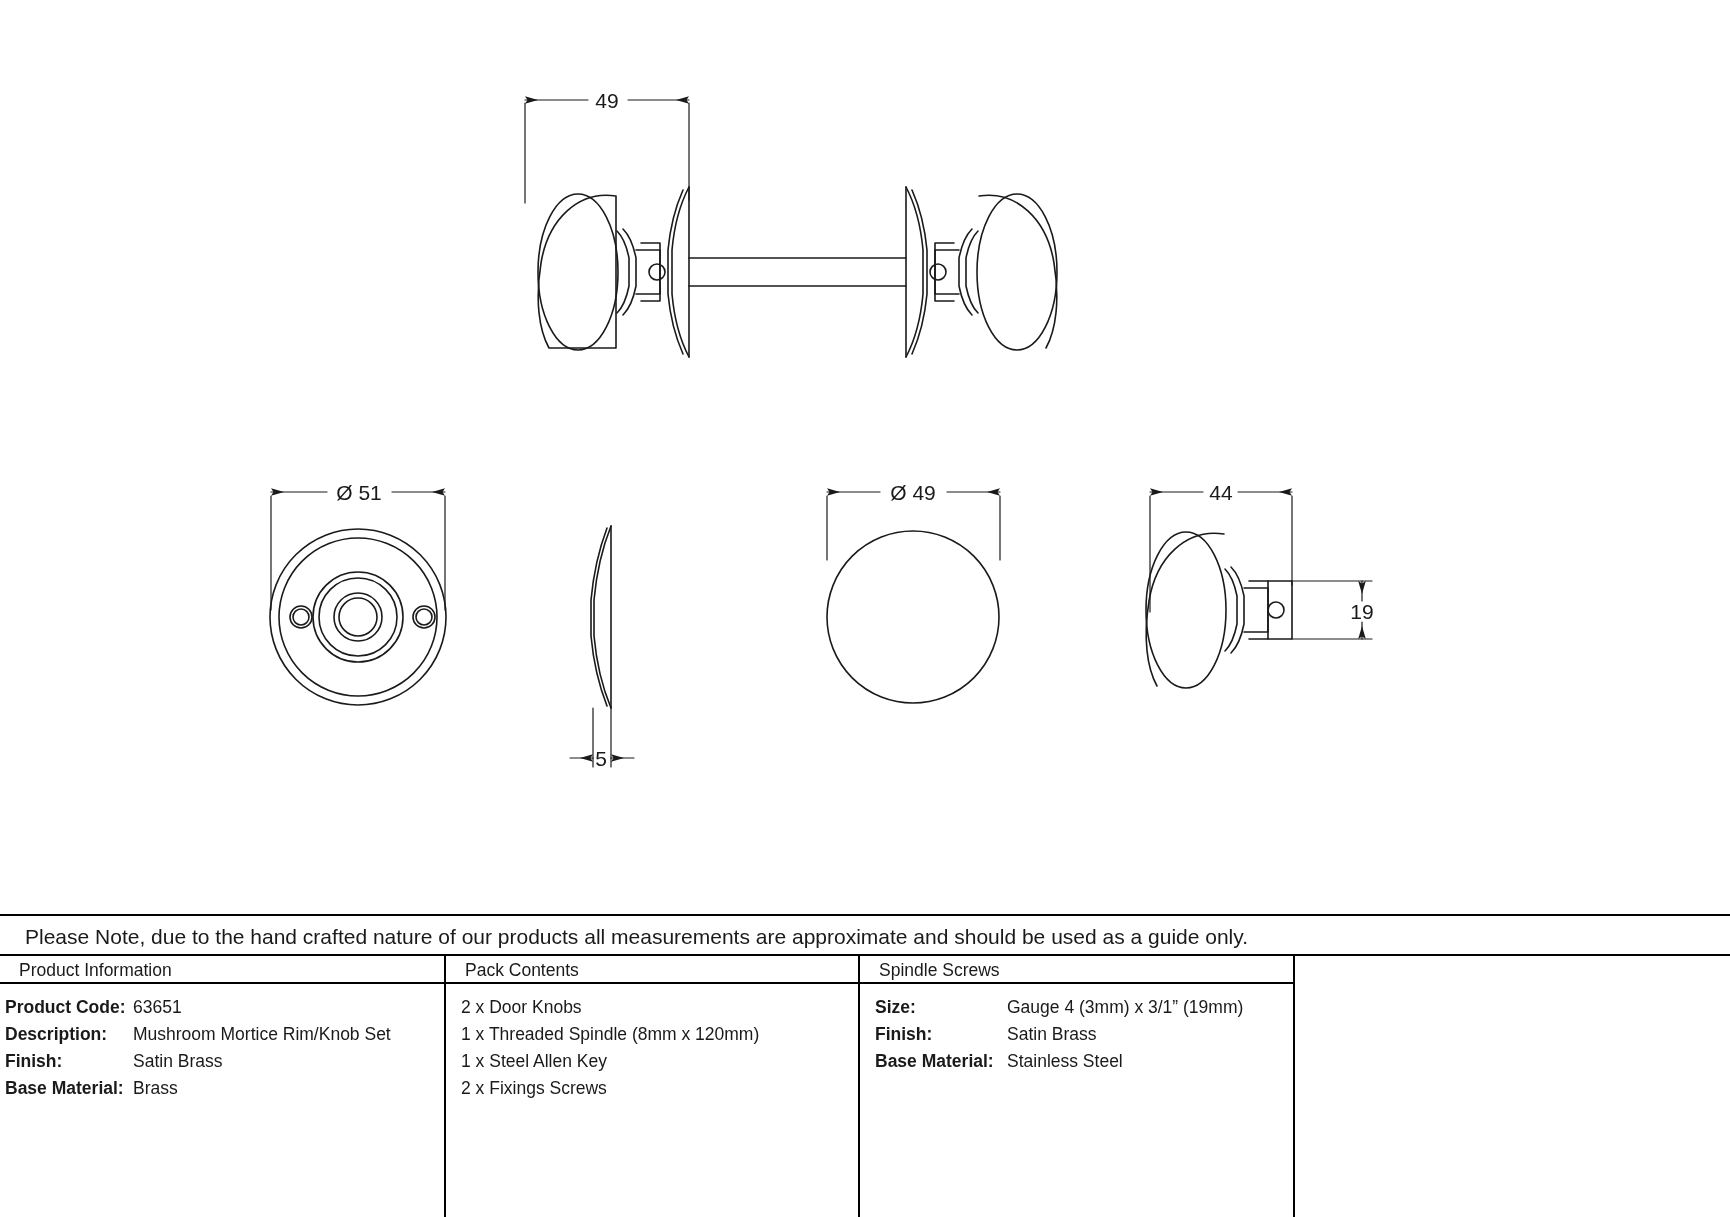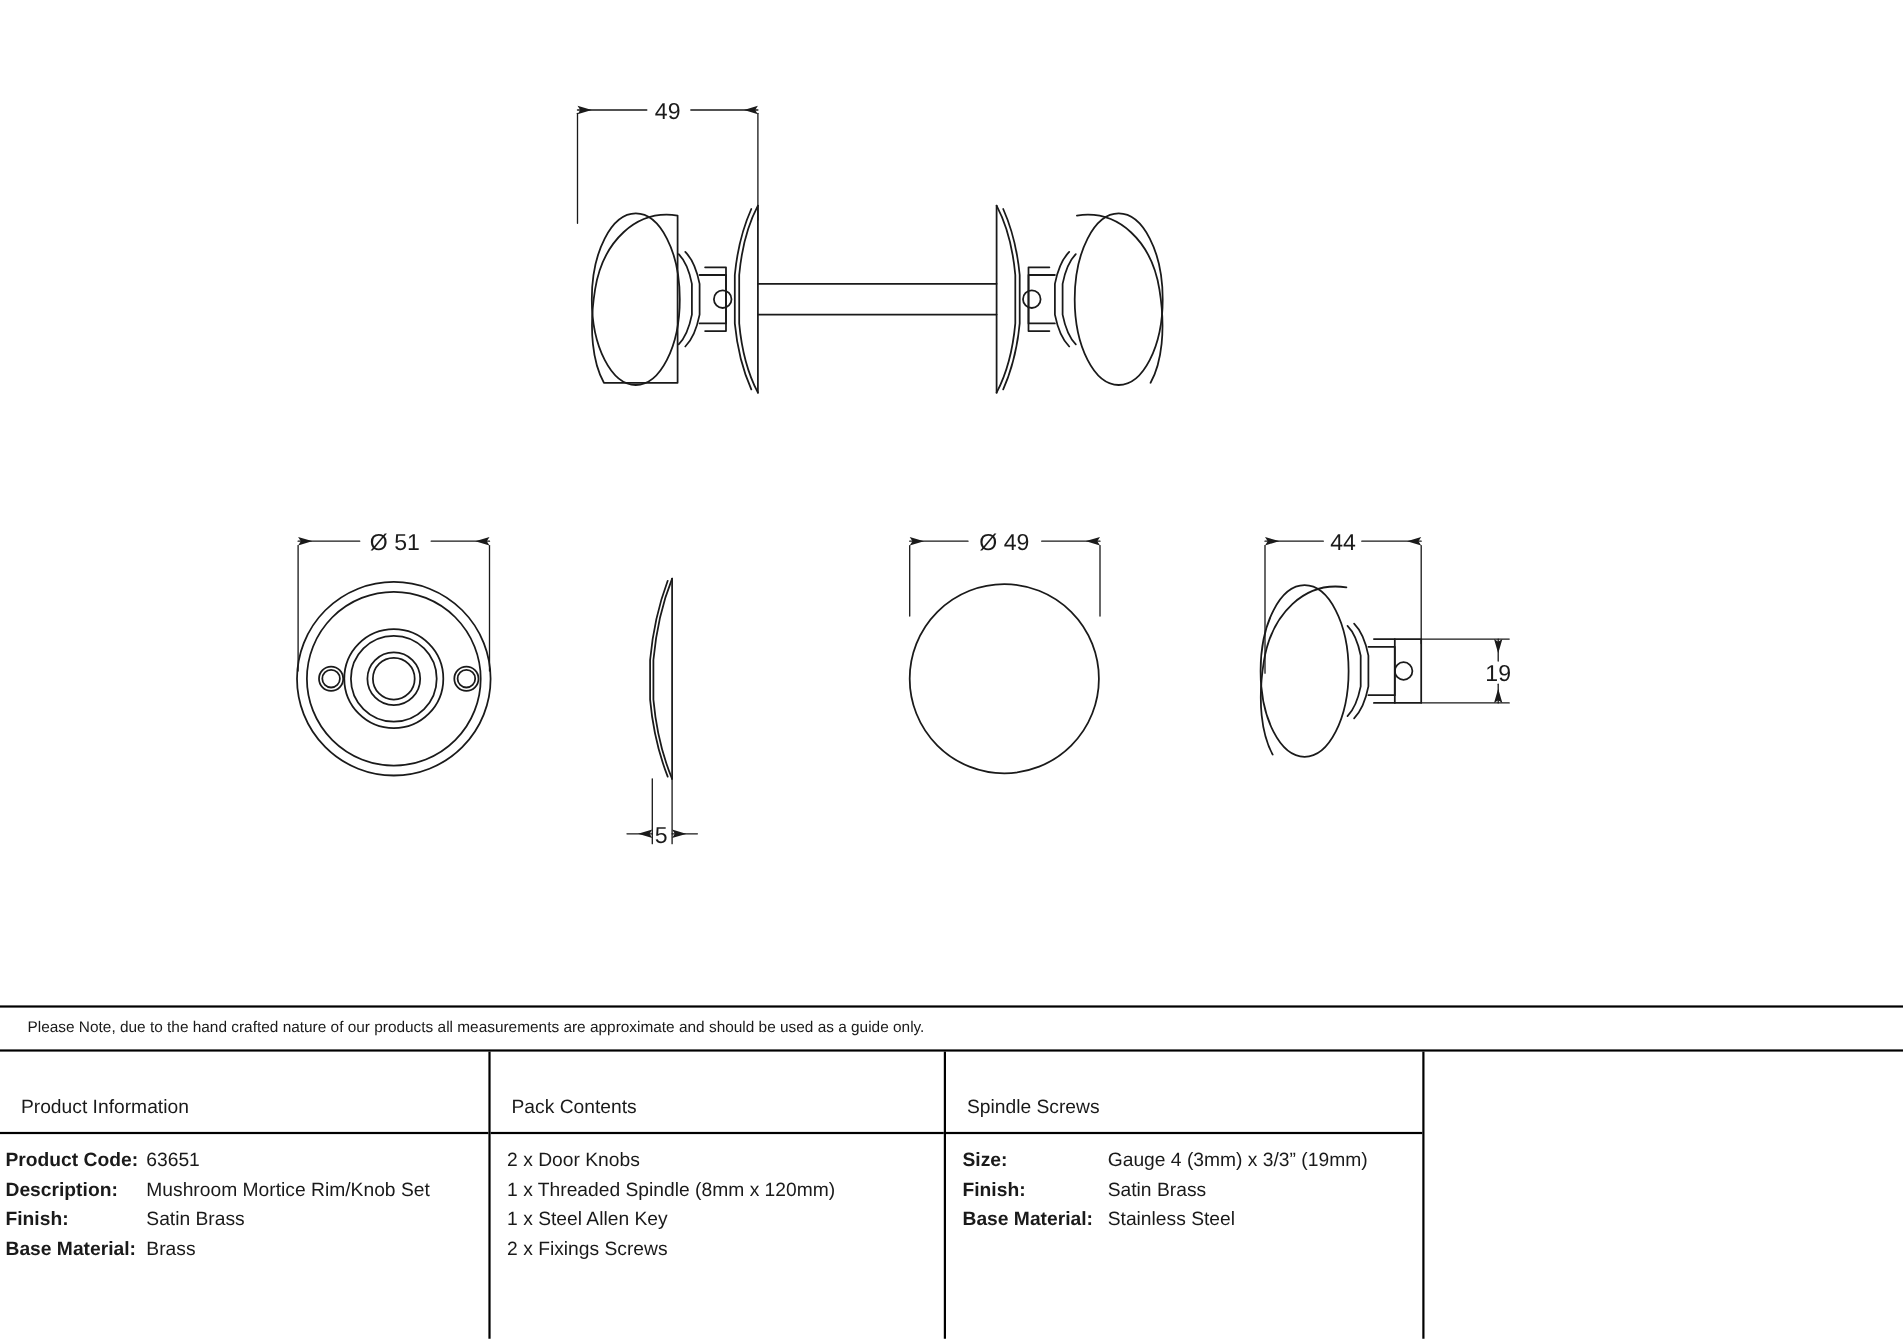--- a/index.html
+++ b/index.html
@@ -22,31 +22,30 @@
     border-top:2.5px solid #000;
     box-sizing:border-box;
   }
   #note{
     position:absolute;left:0;top:0;width:1730px;height:40px;
     border-bottom:2.5px solid #000;
     box-sizing:border-box;
   }
   #note .txt{
     position:absolute;left:25px;top:9px;
-    font-size:14px;white-space:nowrap;
+    font-size:21px;white-space:nowrap;
   }
   #cols{
     position:absolute;left:0;top:40px;width:1730px;height:263px;
   }
   .col{position:absolute;top:0;height:263px;box-sizing:border-box;}
   .colhdr{
-    position:relative;height:39px;
+    position:relative;height:28px;
     border-bottom:2.5px solid #000;
     box-sizing:border-box;
-    margin-top:36px;
   }
   .colhdr span{position:absolute;left:19px;top:4px;font-size:17.5px;white-space:nowrap;}
   .colbody{position:relative;padding-top:13px;}
   .kvrow{position:relative;height:27px;font-size:17.5px;white-space:nowrap;}
   .kvrow .k{position:absolute;left:5px;top:0;font-weight:bold;}
   .kvrow .v{position:absolute;top:0;}
   .listrow{position:relative;height:27px;font-size:17.5px;white-space:nowrap;padding-left:15px;}
 
   #col1{left:0;width:446px;border-right:2.5px solid #000;}
   #col1 .kvrow .v{left:133px;}
@@ -282,21 +281,21 @@
         </div>
       </div>
 
       <div class="col" id="col3">
         <div class="colhdr">
           <span>Spindle Screws</span>
         </div>
         <div class="colbody">
           <div class="kvrow">
             <span class="k">Size:</span>
-            <span class="v">Gauge 4 (3mm) x 3/3” (19mm)</span>
+            <span class="v">Gauge 4 (3mm) x 3/1” (19mm)</span>
           </div>
           <div class="kvrow">
             <span class="k">Finish:</span>
             <span class="v">Satin Brass</span>
           </div>
           <div class="kvrow">
             <span class="k">Base Material:</span>
             <span class="v">Stainless Steel</span>
           </div>
         </div>

